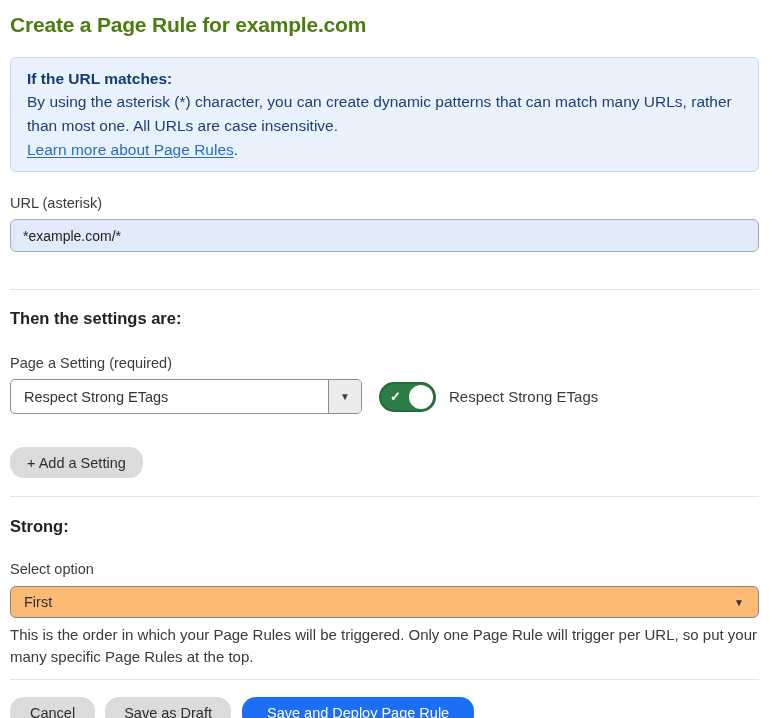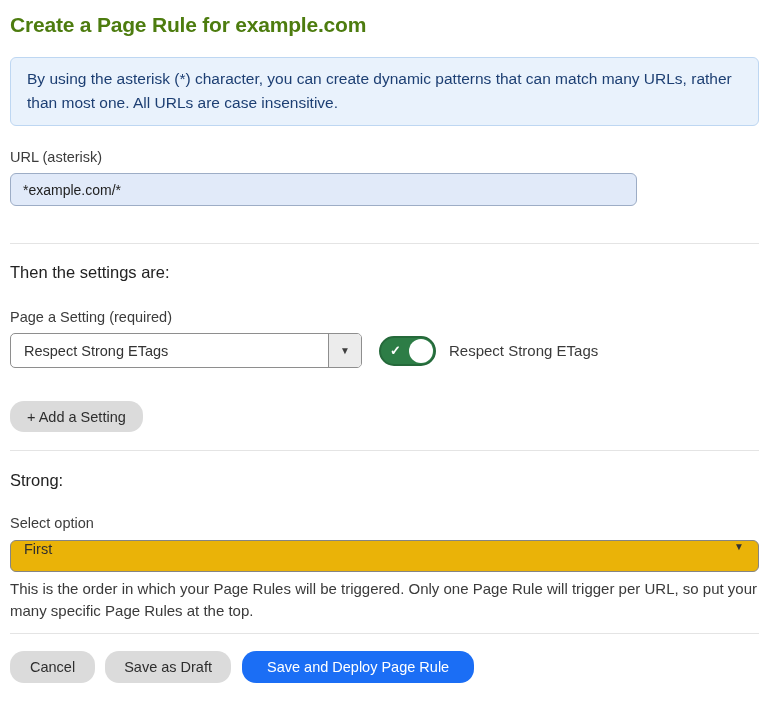--- a/index.html
+++ b/index.html
@@ -57,21 +57,21 @@
   .field-label {
     display: block;
     font-size: 14.5px;
     color: #3c3c3c;
   }
 
   .url-label { margin-top: 23px; }
   .url-input {
     display: block;
     margin-top: 8px;
-    width: 627px;
+    width: 749px;
     height: 33px;
     background: #e1eaf9;
     border: 1px solid #9dadc6;
     border-radius: 6px;
     padding: 0 12px;
     font-family: "Liberation Sans", sans-serif;
     font-size: 14px;
     color: #222222;
     outline: none;
   }
@@ -81,21 +81,21 @@
     border-top: 1px solid #e4e4e4;
     margin: 0;
   }
   .divider-1 { margin-top: 37px; }
   .divider-2 { margin-top: 18px; }
   .divider-3 { margin-top: 12px; }
 
   .section-heading {
     margin: 0;
     font-size: 16.5px;
-    font-weight: 400;
+    font-weight: 700;
     color: #222222;
   }
   .settings-heading { margin-top: 19px; }
   .order-heading { margin-top: 20px; }
 
   .pick-label { margin-top: 27px; }
 
   .setting-row {
     margin-top: 8px;
     display: flex;
@@ -202,22 +202,23 @@
 
   .select-label { margin-top: 25px; }
 
   
   .order-select {
     margin-top: 9px;
     width: 749px;
     height: 32px;
     border: 1px solid #858585;
     border-radius: 6px;
-    background: #eab308;
-    display: flex;
+    background: #fdba74;
+    display: flex;
+    align-items: center;
     justify-content: space-between;
     padding: 0 14px 0 13px;
     font-size: 14.5px;
     color: #2f2f2f;
     cursor: pointer;
   }
   .order-select-arrow {
     font-size: 10px;
     color: #333333;
   }
@@ -240,21 +241,23 @@
   .save-deploy-btn { margin-left: 11px; padding: 0 25px; }
 </style>
 </head>
 <body>
 
 
 
 <h1 class="page-title">Create a Page Rule for example.com</h1>
 
 <div class="info-box">
+  <div class="info-heading">If the URL matches:</div>
   <div class="info-body">By using the asterisk (*) character, you can create dynamic patterns that can match many URLs, rather than most one. All URLs are case insensitive.</div>
+  <div class="info-link-line"><a class="info-link">Learn more about Page Rules</a><span>.</span></div>
 </div>
 
 <label class="field-label url-label">URL (asterisk)</label>
 <input class="url-input" type="text" value="*example.com/*" style="">
 
 <hr class="divider divider-1">
 
 <h2 class="section-heading settings-heading">Then the settings are:</h2>
 
 <label class="field-label pick-label">Page a Setting (required)</label>

